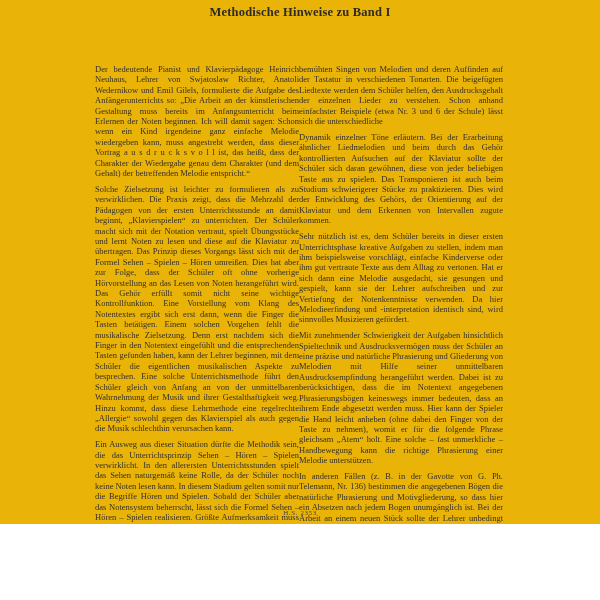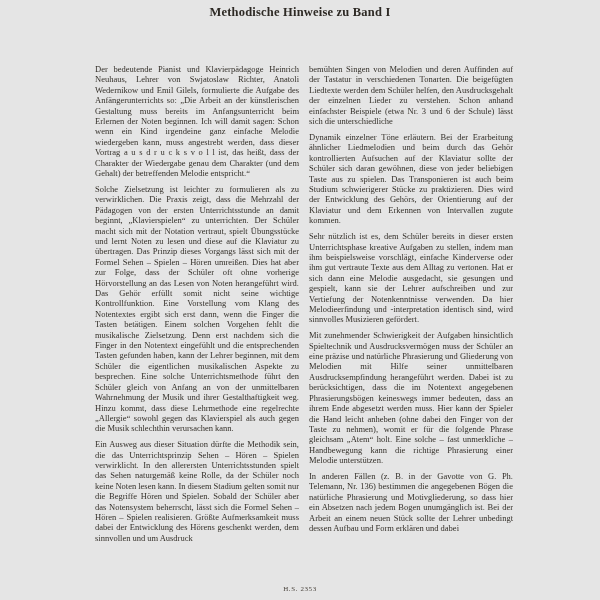--- a/index.html
+++ b/index.html
@@ -3,22 +3,22 @@
 <meta charset="utf-8">
 <style>
   html, body {
     margin: 0;
     padding: 0;
     background: #ffffff;
   }
   .page {
     position: relative;
     width: 600px;
-    height: 600px;
-    background: #e5e5e5;
+    height: 524px;
+    background: #eab308;
     color: #34302a;
     font-family: "Liberation Serif", serif;
     overflow: hidden;
   }
   .title {
     position: absolute;
     top: 5px;
     left: 0;
     right: 0;
     text-align: center;
@@ -26,21 +26,20 @@
     font-size: 12.5px;
     letter-spacing: 0.2px;
     color: #2e2a25;
   }
   .columns {
     position: absolute;
     top: 64px;
     left: 95px;
     width: 418px;
     display: flex;
-    gap: 10px;
   }
   .col {
     width: 204px;
     font-size: 8.5px;
     line-height: 10.4px;
     text-align: justify;
     hyphens: auto;
     -webkit-hyphens: auto;
     word-spacing: -0.1px;
   }

